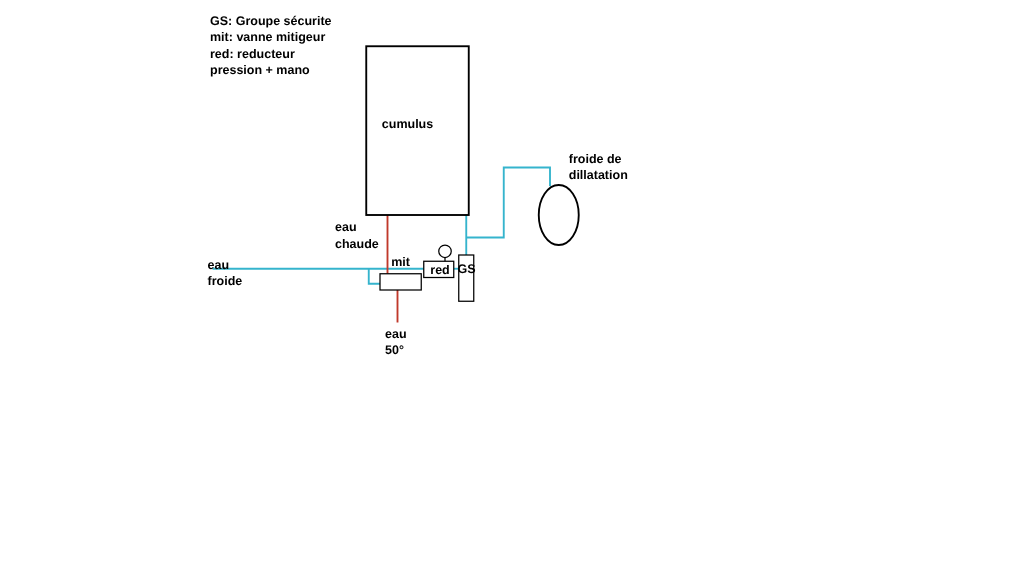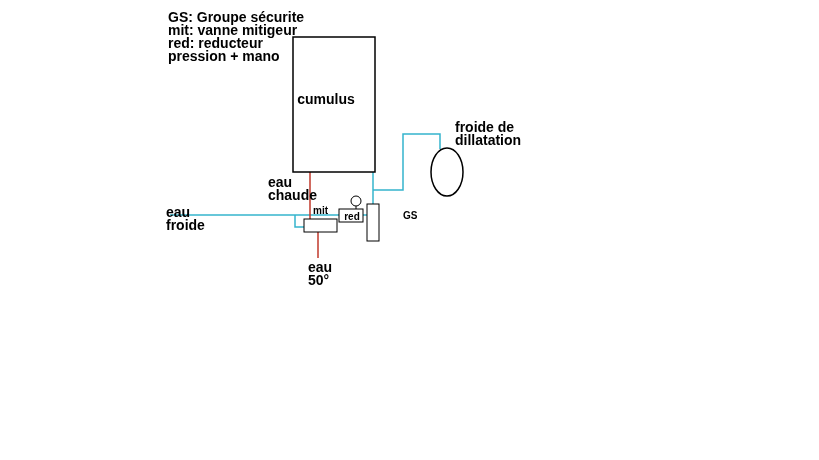--- a/index.html
+++ b/index.html
@@ -12,21 +12,21 @@
     font-family: "Liberation Sans", sans-serif;
   }
   #diagram-svg {
     position: absolute;
     left: 0; top: 0;
     width: 819px; height: 460px;
   }
   .label {
     position: absolute;
     color: #000000;
-    font-size: 14px;
+    font-size: 10px;
     font-weight: bold;
     line-height: 13px;
     white-space: pre-line;
   }
   .label.small {
     font-size: 10px;
     line-height: 11px;
   }
   .center { text-align: center; }
 </style>
@@ -69,17 +69,17 @@
 chaude</div>
 
   <div class="label" style="left:166px; top:206px;">eau
 froide</div>
 
   <div class="label" style="left:308px; top:261px;">eau
 50°</div>
 
   <div class="label small center" style="left:341px; top:211px; width:22px;">red</div>
 
-  <div class="label small" style="left:366px; top:210px;padding-left:37px;">GS</div>
+  <div class="label small" style="left:366px; top:210px;">GS</div>
 
   <div class="label small center" style="left:304px; top:205px; width:33px;">mit</div>
 
 </div>
 
 </body></html>

